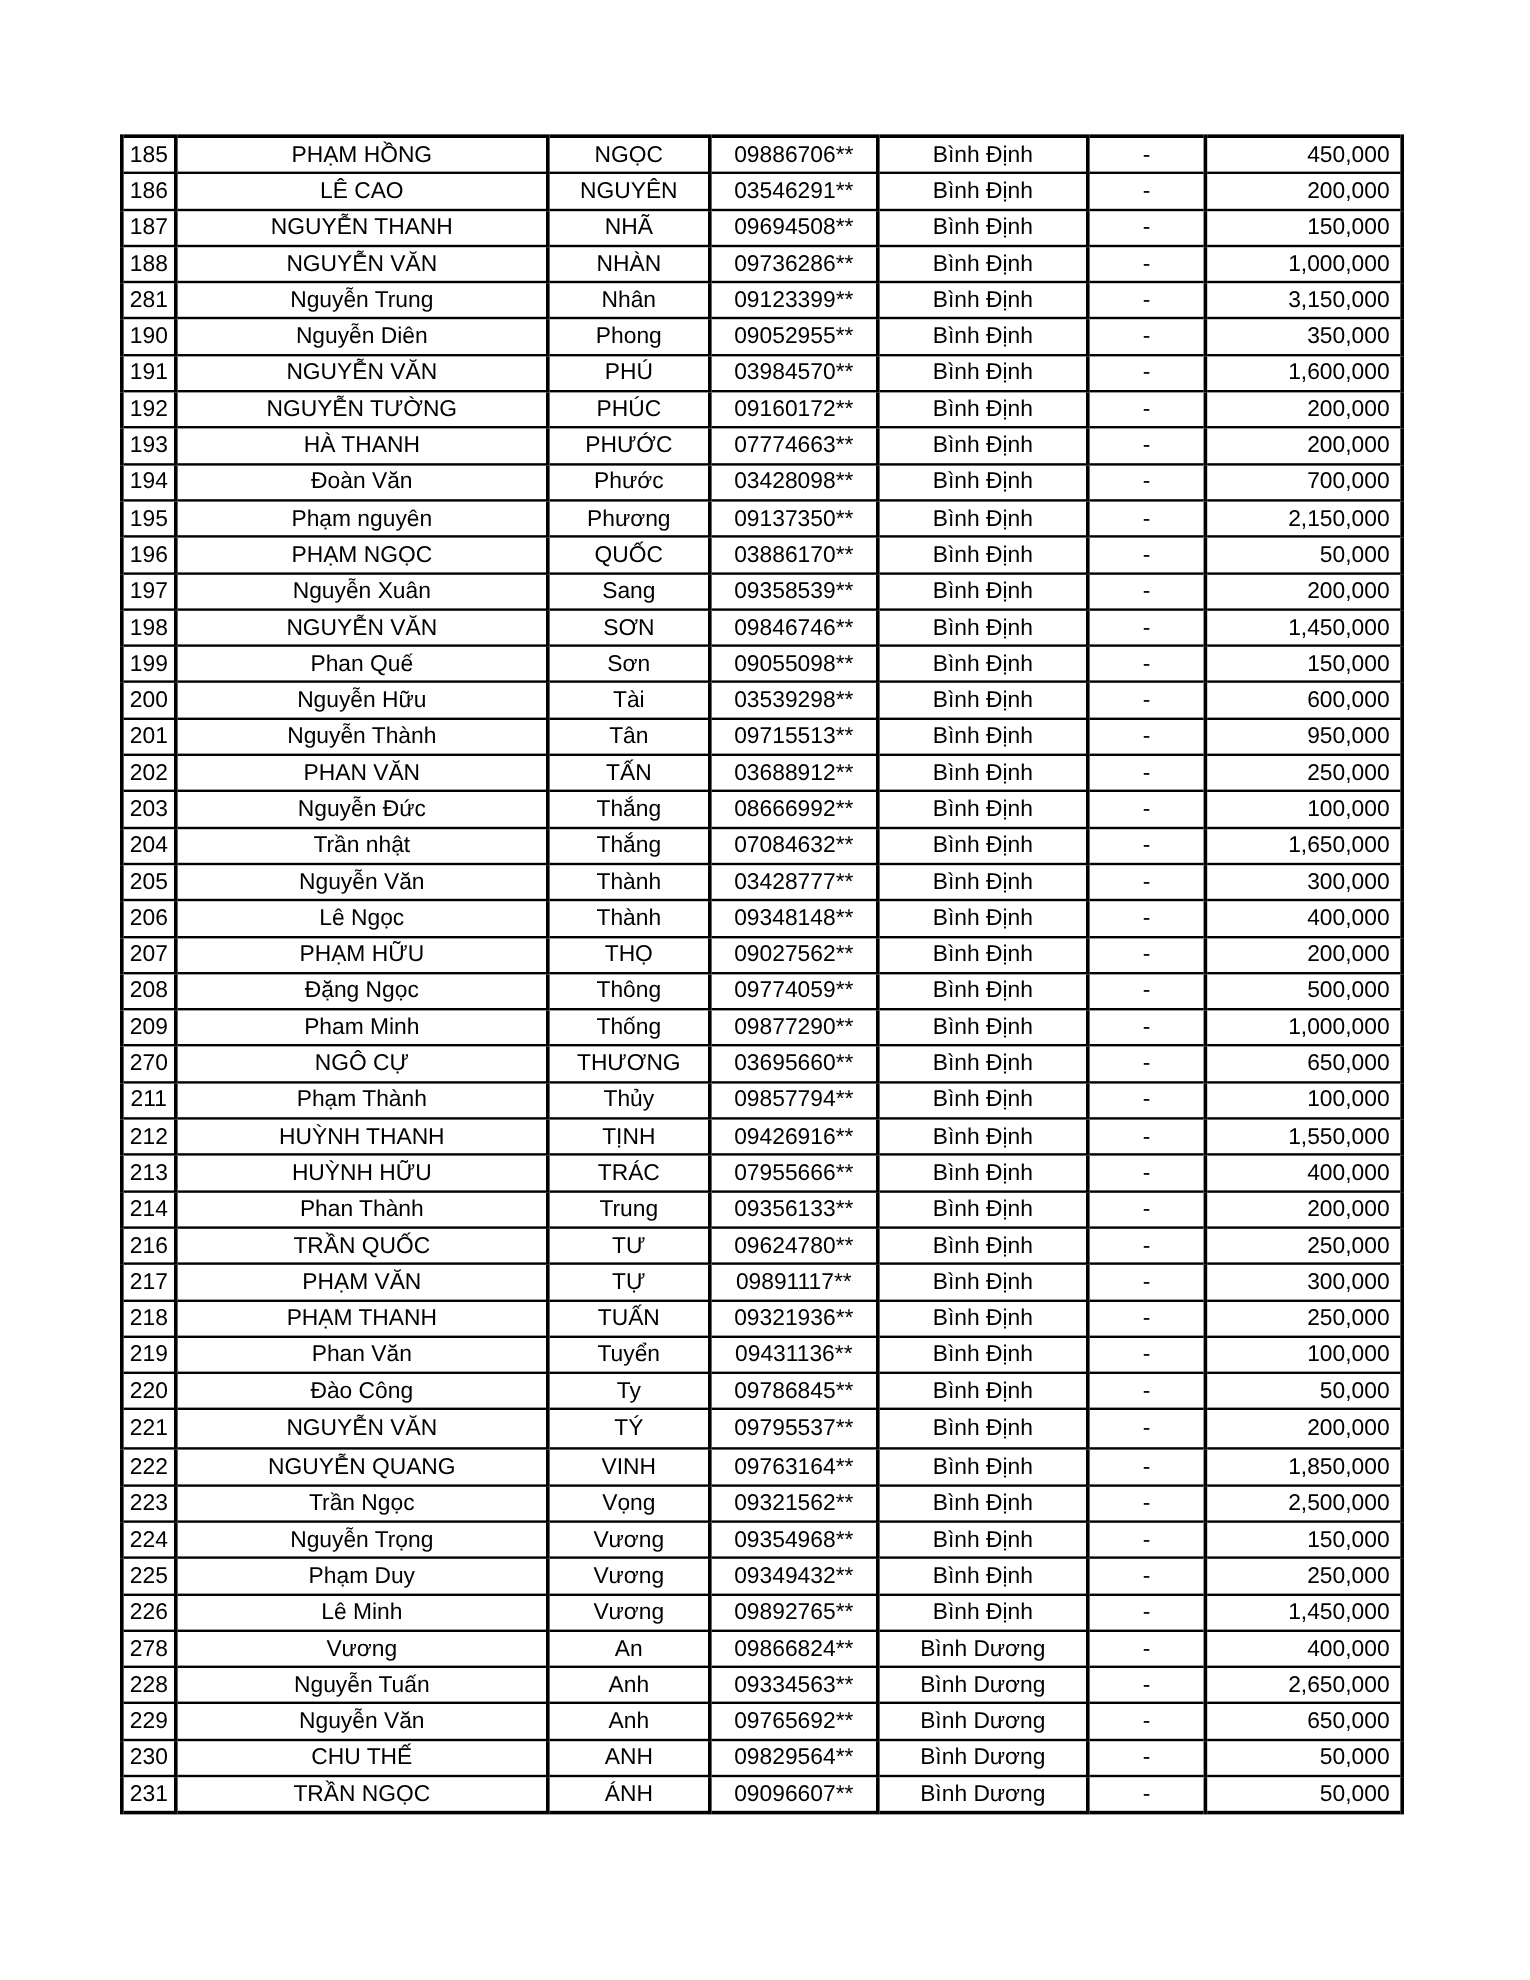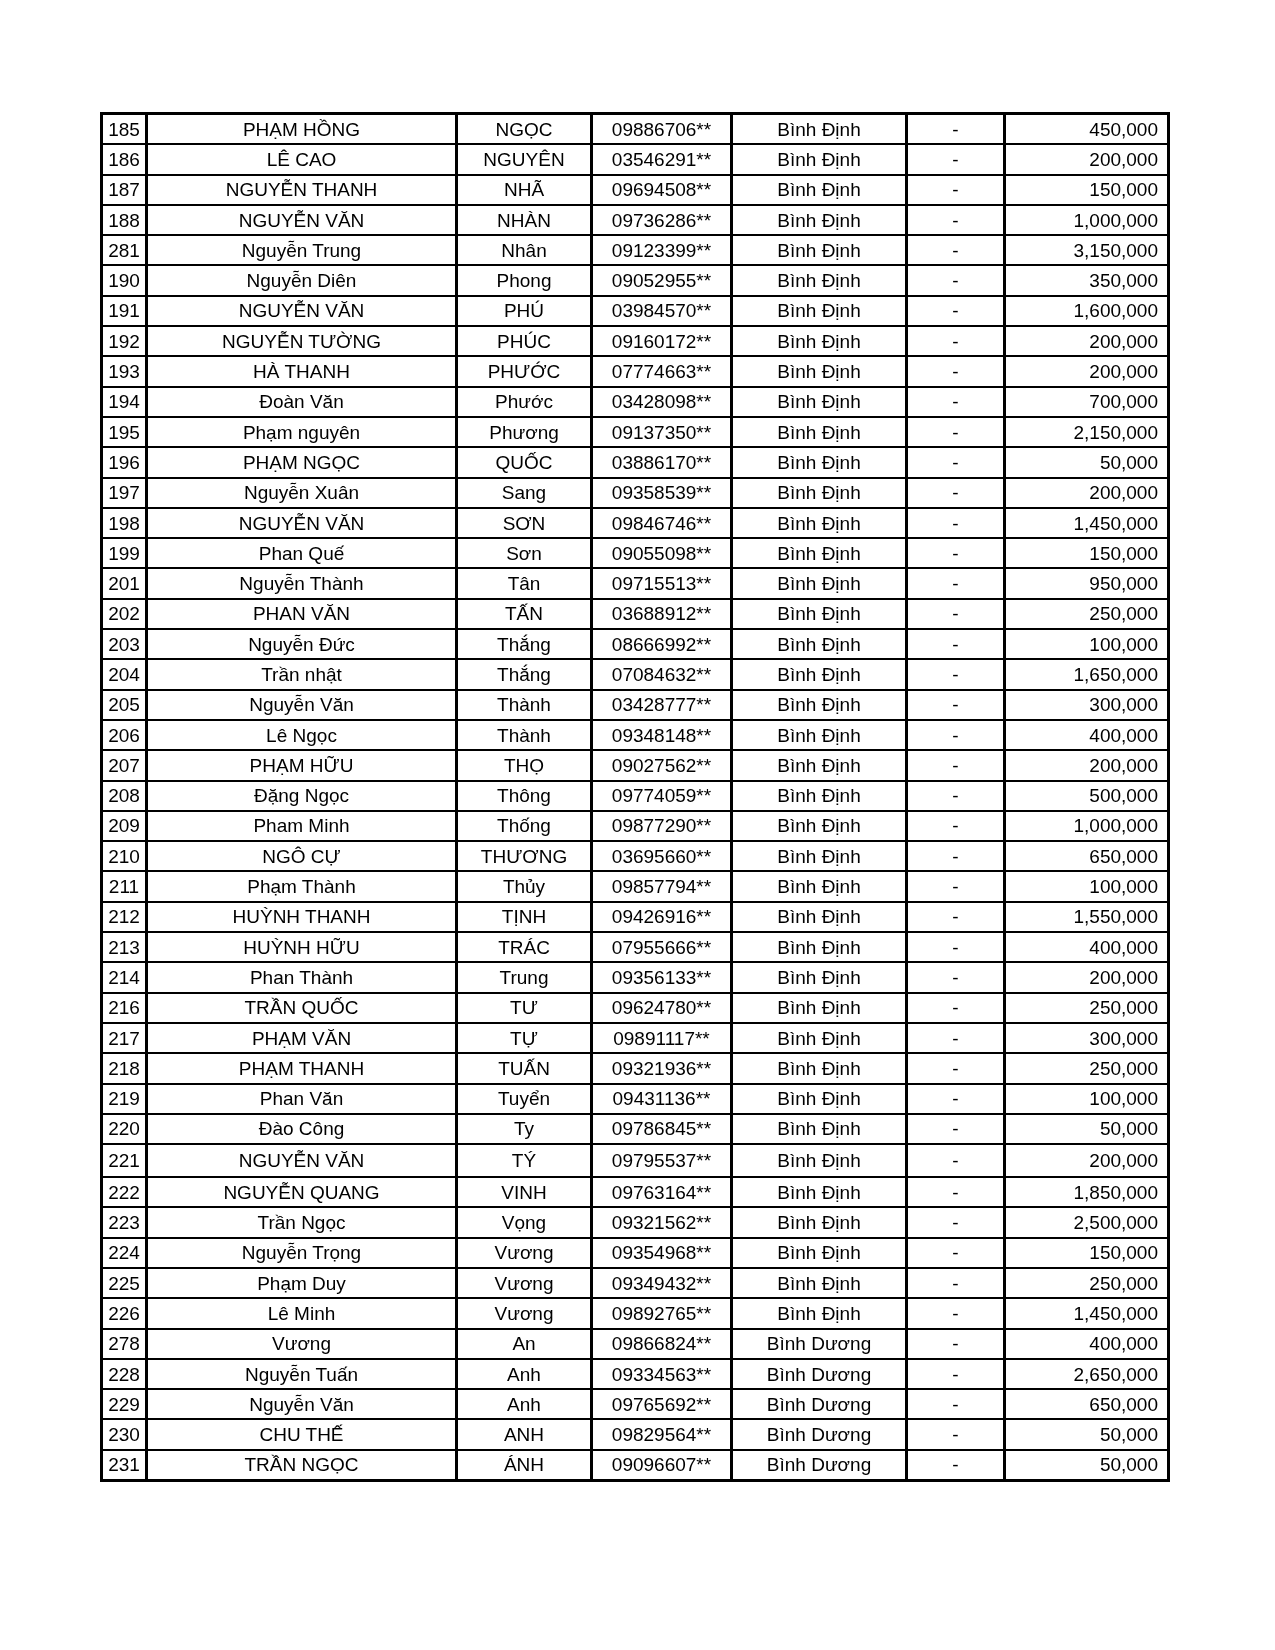--- a/index.html
+++ b/index.html
@@ -186,20 +186,29 @@
         </tr>
         <tr style="height: 30.3px;">
           <td class="c0">199</td>
           <td class="c1">Phan Quế</td>
           <td class="c2">Sơn</td>
           <td class="c3">09055098**</td>
           <td class="c4">Bình Định</td>
           <td class="c5">-</td>
           <td class="c6">150,000</td>
         </tr>
+        <tr style="height: 30.3px;">
+          <td class="c0">200</td>
+          <td class="c1">Nguyễn Hữu</td>
+          <td class="c2">Tài</td>
+          <td class="c3">03539298**</td>
+          <td class="c4">Bình Định</td>
+          <td class="c5">-</td>
+          <td class="c6">600,000</td>
+        </tr>
         <tr style="height: 16px;">
           <td class="c0">201</td>
           <td class="c1">Nguyễn Thành</td>
           <td class="c2">Tân</td>
           <td class="c3">09715513**</td>
           <td class="c4">Bình Định</td>
           <td class="c5">-</td>
           <td class="c6">950,000</td>
         </tr>
         <tr style="height: 30.3px;">
@@ -268,21 +277,21 @@
         <tr style="height: 30.3px;">
           <td class="c0">209</td>
           <td class="c1">Pham Minh</td>
           <td class="c2">Thống</td>
           <td class="c3">09877290**</td>
           <td class="c4">Bình Định</td>
           <td class="c5">-</td>
           <td class="c6">1,000,000</td>
         </tr>
         <tr style="height: 30.3px;">
-          <td class="c0">210</td>
+          <td class="c0">270</td>
           <td class="c1">NGÔ CỰ</td>
           <td class="c2">THƯƠNG</td>
           <td class="c3">03695660**</td>
           <td class="c4">Bình Định</td>
           <td class="c5">-</td>
           <td class="c6">650,000</td>
         </tr>
         <tr style="height: 30.3px;">
           <td class="c0">211</td>
           <td class="c1">Phạm Thành</td>

